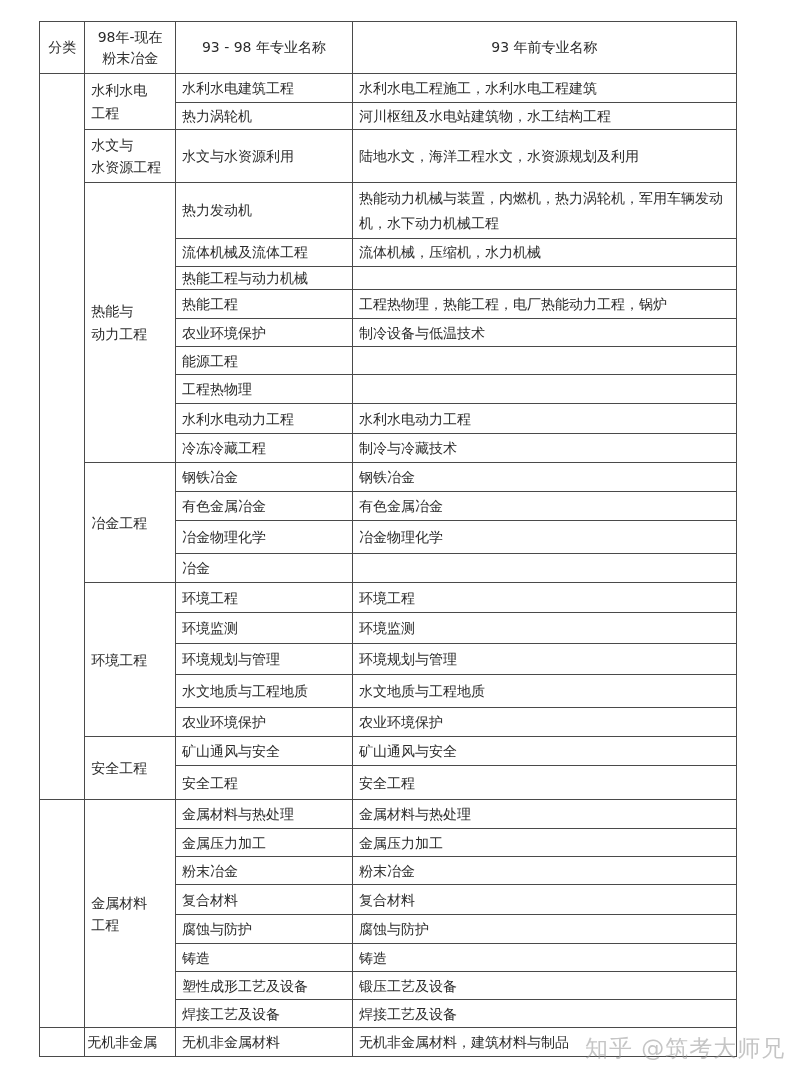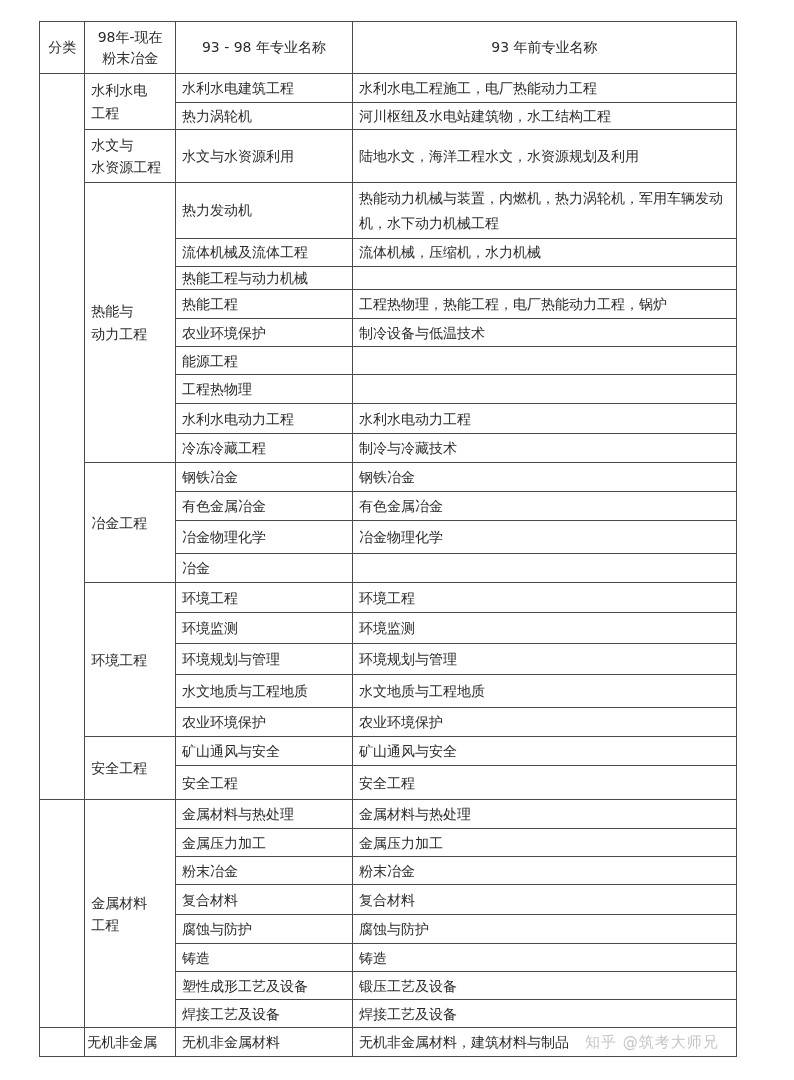--- a/index.html
+++ b/index.html
@@ -13,21 +13,21 @@
   table.major-table td, table.major-table th {
     border:1.5px solid #4a4a4a; padding:0 6px; vertical-align:middle;
     font-weight:normal; overflow:hidden; white-space:nowrap;
   }
   table.major-table th { text-align:center; }
   td.cat, td.cur { white-space:normal; }
   td.c93, td.pre { text-align:left; }
   td.pre.wrap { white-space:normal; line-height:1.75; }
   .col1 { width:42px; } .col2 { width:84px; } .col3 { width:164px; } .col4 { width:356px; }
   .watermark {
-    position:absolute; left:585px; top:1033px; font-size:15px; color:rgba(150,150,150,0.55);
+    position:absolute; left:585px; top:1033px; font-size:23px; color:rgba(150,150,150,0.55);
     letter-spacing:1px; white-space:nowrap;
     font-family:"DejaVu Sans", "Liberation Sans", sans-serif;
   }
 </style>
 </head>
 <body>
 
 <table class="major-table">
   <colgroup>
     <col class="col1">
@@ -48,21 +48,21 @@
   </thead>
   <tbody>
 
     <tr style="height:29px">
       <td class="cat" rowspan="23"></td>
       <td class="cur" rowspan="2">
         <div>水利水电</div>
         <div>工程</div>
       </td>
       <td class="c93">水利水电建筑工程</td>
-      <td class="pre">水利水电工程施工，电厂热能动力工程</td>
+      <td class="pre">水利水电工程施工，水利水电工程建筑</td>
     </tr>
     <tr style="height:27px">
       <td class="c93">热力涡轮机</td>
       <td class="pre">河川枢纽及水电站建筑物，水工结构工程</td>
     </tr>
     <tr style="height:53px">
       <td class="cur">
         <div>水文与</div>
         <div>水资源工程</div>
       </td>

